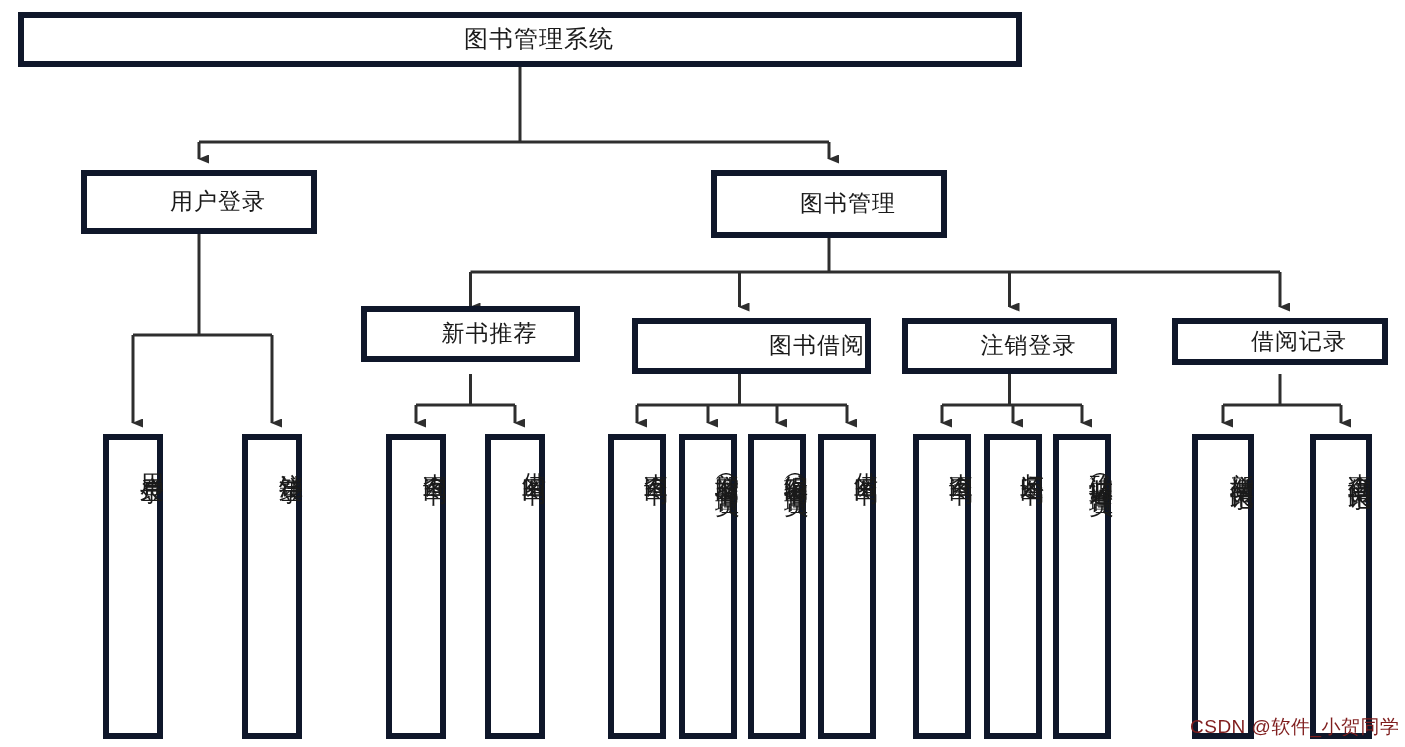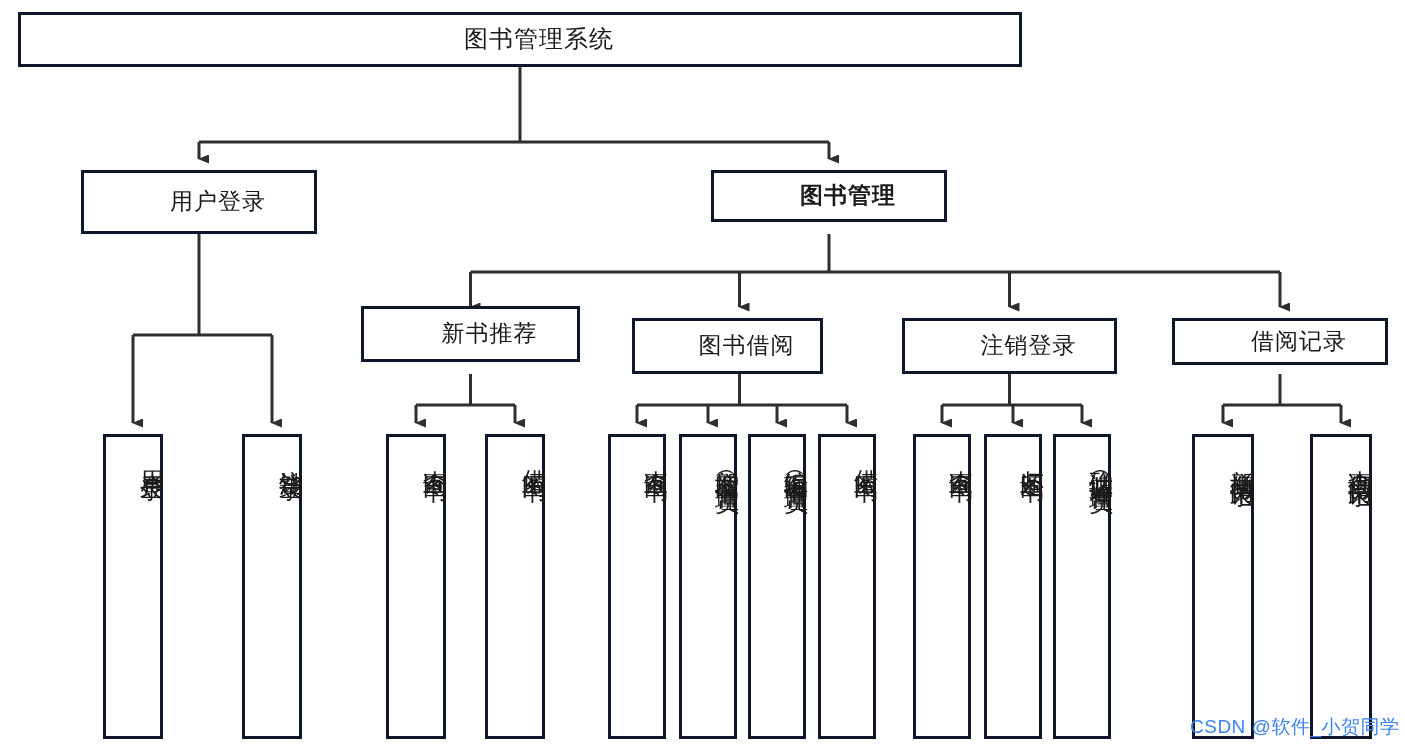--- a/index.html
+++ b/index.html
@@ -21,21 +21,21 @@
     position: absolute;
     left: 0;
     top: 0;
     width: 1405px;
     height: 747px;
   }
   .node {
     position: absolute;
     box-sizing: border-box;
     background: #ffffff;
-    border: 3px solid #0f172a;
+    border: 6px solid #0f172a;
     display: flex;
     align-items: center;
     justify-content: center;
     color: #1a1a1a;
     padding-left: 38px;
   }
   .node-label {
     display: block;
     text-align: center;
     line-height: 1.18;
@@ -56,21 +56,21 @@
   .node.vert .node-label {
     writing-mode: vertical-rl;
     text-orientation: upright;
     font-size: 24px;
     letter-spacing: 3px;
     line-height: 1;
     -webkit-text-orientation: upright;
   }
   .watermark {
     position: absolute;
-    color: #3b82f6;
+    color: #7f1d1d;
     font-size: 19px;
     white-space: nowrap;
     letter-spacing: 0.5px;
     pointer-events: none;
   }
 </style>
 </head>
 <body>
 
 <div id="canvas">
@@ -117,27 +117,27 @@
       </g>
   </svg>
 
   <div id="node-layer">
       <div class="node horiz root" style="left: 18px; top: 12px; width: 1004px; height: 55px;">
         <span class="node-label">图书管理系统</span>
       </div>
       <div class="node horiz" style="left: 81px; top: 170px; width: 236px; height: 64px;">
         <span class="node-label">用户登录</span>
       </div>
-      <div class="node horiz" style="left: 711px; top: 170px; width: 236px; height: 52px; font-weight: bold;">
+      <div class="node horiz" style="left: 711px; top: 170px; width: 236px; height: 68px;">
         <span class="node-label">图书管理</span>
       </div>
       <div class="node horiz" style="left: 361px; top: 306px; width: 219px; height: 56px;">
         <span class="node-label">新书推荐</span>
       </div>
-      <div class="node horiz" style="left: 632px; top: 318px; width: 191px; height: 56px;">
+      <div class="node horiz" style="left: 632px; top: 318px; width: 239px; height: 56px; justify-content: flex-end;">
         <span class="node-label">图书借阅</span>
       </div>
       <div class="node horiz" style="left: 902px; top: 318px; width: 215px; height: 56px;">
         <span class="node-label">注销登录</span>
       </div>
       <div class="node horiz" style="left: 1172px; top: 318px; width: 216px; height: 47px;">
         <span class="node-label">借阅记录</span>
       </div>
       <div class="node vert" style="left: 103px; top: 434px; width: 60px; height: 305px;">
         <span class="node-label">用户登录</span>

